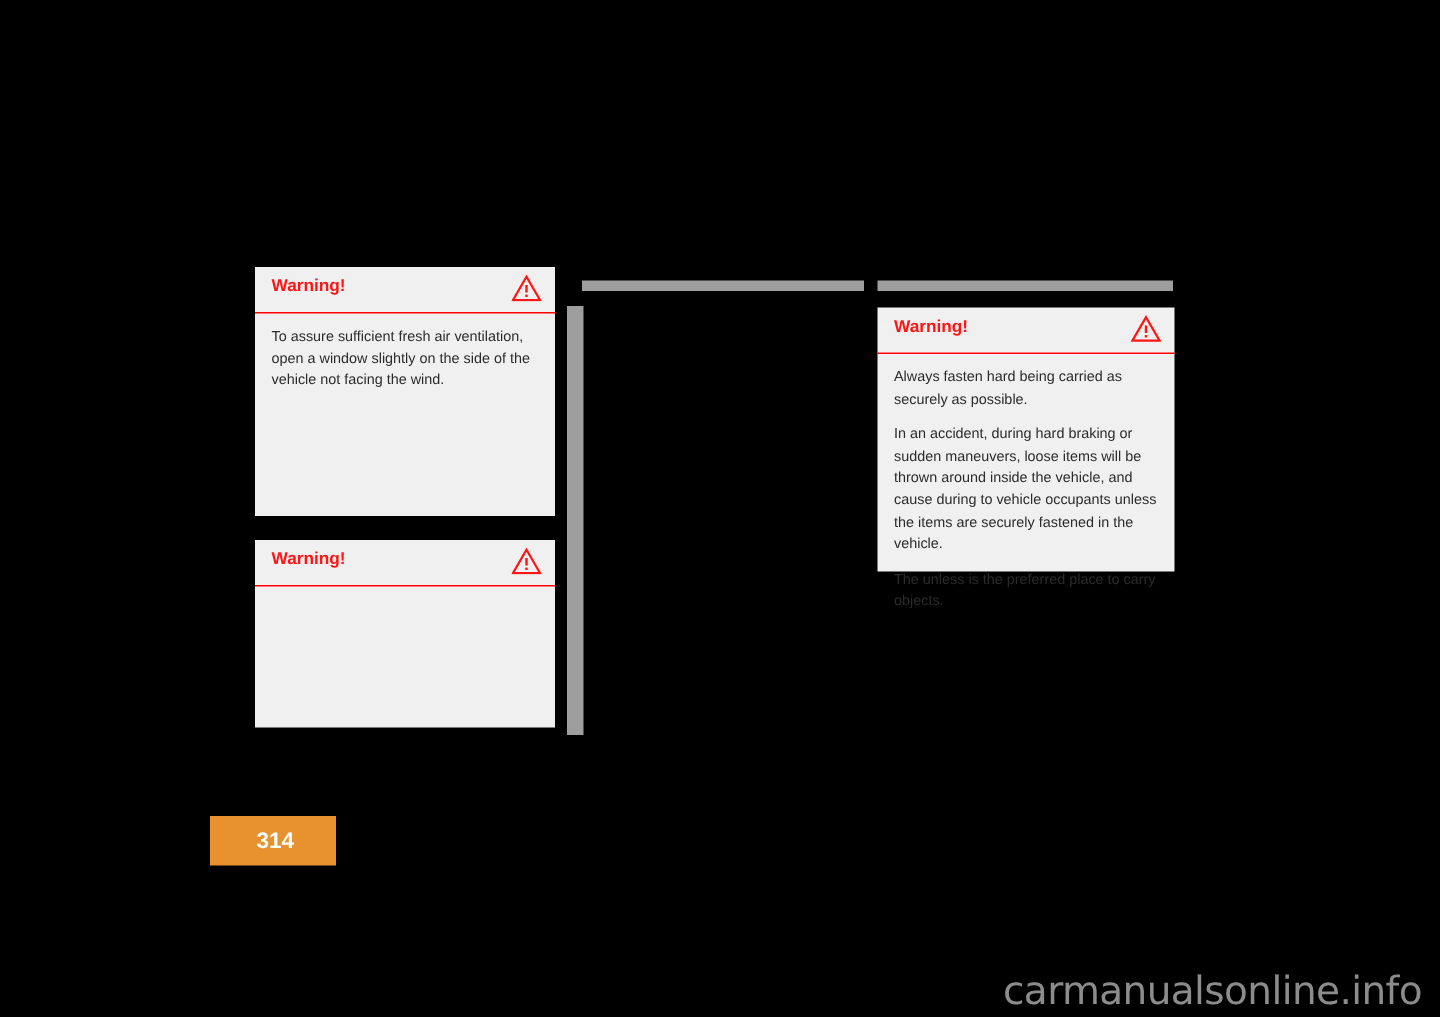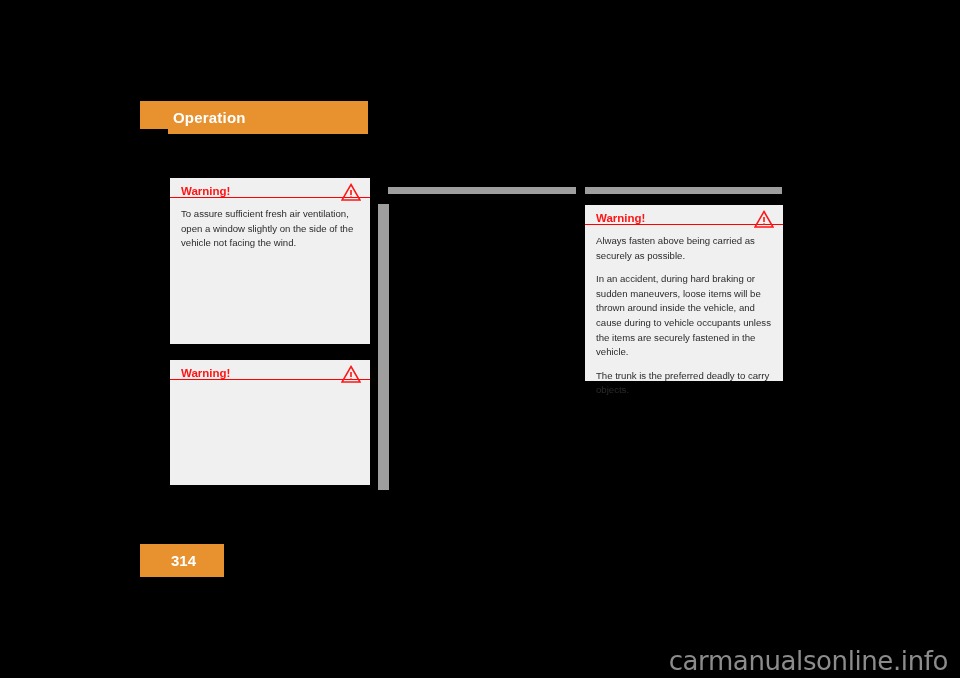--- a/index.html
+++ b/index.html
@@ -37,21 +37,21 @@
     letter-spacing:0.2px;
   }
 
   
   .warn-box {
     position:absolute;
     background:#f0f0f0;
   }
   .warn-head {
     position:relative;
-    height:20px;
+    height:31px;
     border-bottom:1.6px solid #ff0000;
   }
   .warn-head .warn-label {
     position:absolute;
     left:11px; top:7px;
     color:#ff1515;
     font-size:11.5px;
     font-weight:bold;
   }
   .warn-head .warn-icon {
@@ -104,24 +104,20 @@
     font-size:26px;
     letter-spacing:-0.4px;
     font-family:"DejaVu Sans", sans-serif;
   }
 </style>
 </head>
 <body>
 
 <div class="page">
 
-  <div class="section-header">
-    <div class="notch"></div>
-    <div class="title">Operation</div>
-  </div>
 
   <div class="warn-box" id="warn-box-1">
     <div class="warn-head">
       <div class="warn-label">Warning!</div>
       <span class="warn-icon">
         <svg width="20" height="18" viewBox="0 0 20 18">
           <polygon points="10,1.5 19,17 1,17" fill="none" stroke="#ff1515" stroke-width="1.5" stroke-linejoin="miter"></polygon>
           <rect x="9.2" y="7" width="1.6" height="5" fill="#ff1515"></rect>
           <rect x="9.2" y="13.4" width="1.6" height="1.6" fill="#ff1515"></rect>
         </svg>
@@ -150,23 +146,23 @@
       <div class="warn-label">Warning!</div>
       <span class="warn-icon">
         <svg width="20" height="18" viewBox="0 0 20 18">
           <polygon points="10,1.5 19,17 1,17" fill="none" stroke="#ff1515" stroke-width="1.5" stroke-linejoin="miter"></polygon>
           <rect x="9.2" y="7" width="1.6" height="5" fill="#ff1515"></rect>
           <rect x="9.2" y="13.4" width="1.6" height="1.6" fill="#ff1515"></rect>
         </svg>
       </span>
     </div>
     <div class="warn-body">
-      <p>Always fasten above being carried as securely as possible.</p>
+      <p>Always fasten hard being carried as securely as possible.</p>
       <p>In an accident, during hard braking or sudden maneuvers, loose items will be thrown around inside the vehicle, and cause during to vehicle occupants unless the items are securely fastened in the vehicle.</p>
-      <p>The trunk is the preferred deadly to carry objects.</p>
+      <p>The unless is the preferred place to carry objects.</p>
     </div>
   </div>
 
   <div class="gray-bar" id="bar-top-middle"></div>
   <div class="gray-bar" id="bar-top-right"></div>
   <div class="gray-bar" id="bar-vertical"></div>
 
   <div class="page-number">
     <span>314</span>
   </div>

